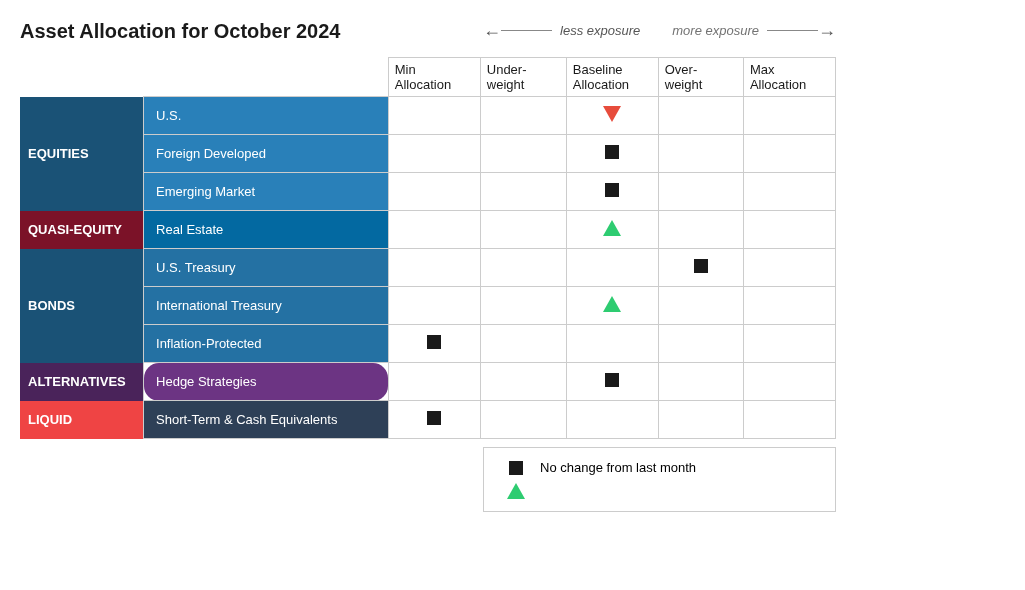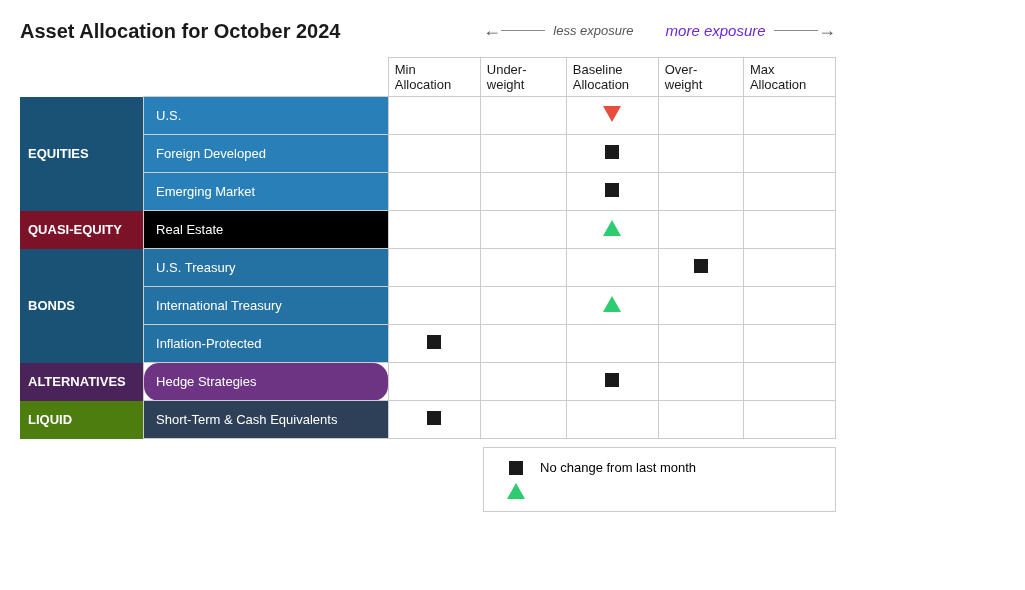--- a/index.html
+++ b/index.html
@@ -61,23 +61,23 @@
     .main-table td.sub-category-cell {
       color: #fff;
       text-align: left;
       padding-left: 12px;
       width: 333px;
     }
     .cat-equities { background-color: #1a5276; }
     .cat-quasi { background-color: #7b1228; }
     .cat-bonds { background-color: #1a5276; }
     .cat-alternatives { background-color: #4a235a; }
-    .cat-liquid { background-color: #4d7c0f; }
+    .cat-liquid { background-color: #ef4444; }
     .sub-equities { background-color: #2980b9; }
-    .sub-quasi { background-color: #000000; }
+    .sub-quasi { background-color: #0369a1; }
     .sub-bonds { background-color: #2471a3; }
     .sub-alternatives { background-color: #6c3483; border-radius: 15px; }
     .sub-liquid { background-color: #2e4057; }
     .symbol-square {
       display: inline-block;
       width: 14px;
       height: 14px;
       background: #1a1a1a;
     }
     .symbol-triangle-up {
@@ -151,21 +151,21 @@
 <div class="page-container">
   <div style="display:flex; align-items:flex-start; margin-bottom:4px;">
     <div style="width:463px; flex-shrink:0;">
       <div class="title">Asset Allocation for October 2024</div>
     </div>
     <div class="exposure-container" style="margin-left:0; width:522px; flex-direction:column;">
       <div class="exp-arrow-line">
         <span class="exp-arrow-left">←</span>
         <div class="line"></div>
         <span style="font-style:italic; color:#555; font-size:13px; padding:0 8px;">less exposure</span>
-        <span style="font-style:italic; color:#6d28d9; font-size:15px; padding:0 8px;margin-left:16px;">more exposure</span>
+        <span style="font-style:italic; color:#737373; font-size:13px; padding:0 8px;margin-left:16px;">more exposure</span>
         <div class="line"></div>
         <span class="exp-arrow-right">→</span>
       </div>
     </div>
   </div>
 
   <table class="main-table">
     <thead>
       <tr>
         <th class="col-label-left" colspan="2"></th>

